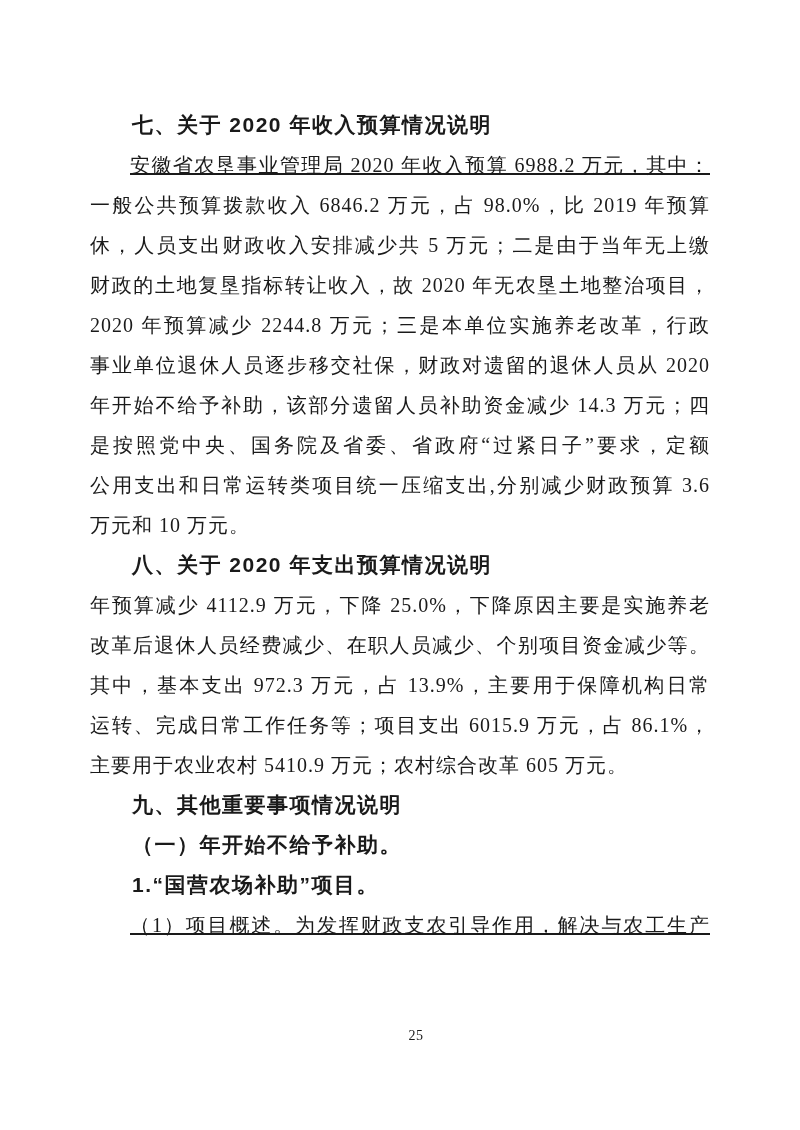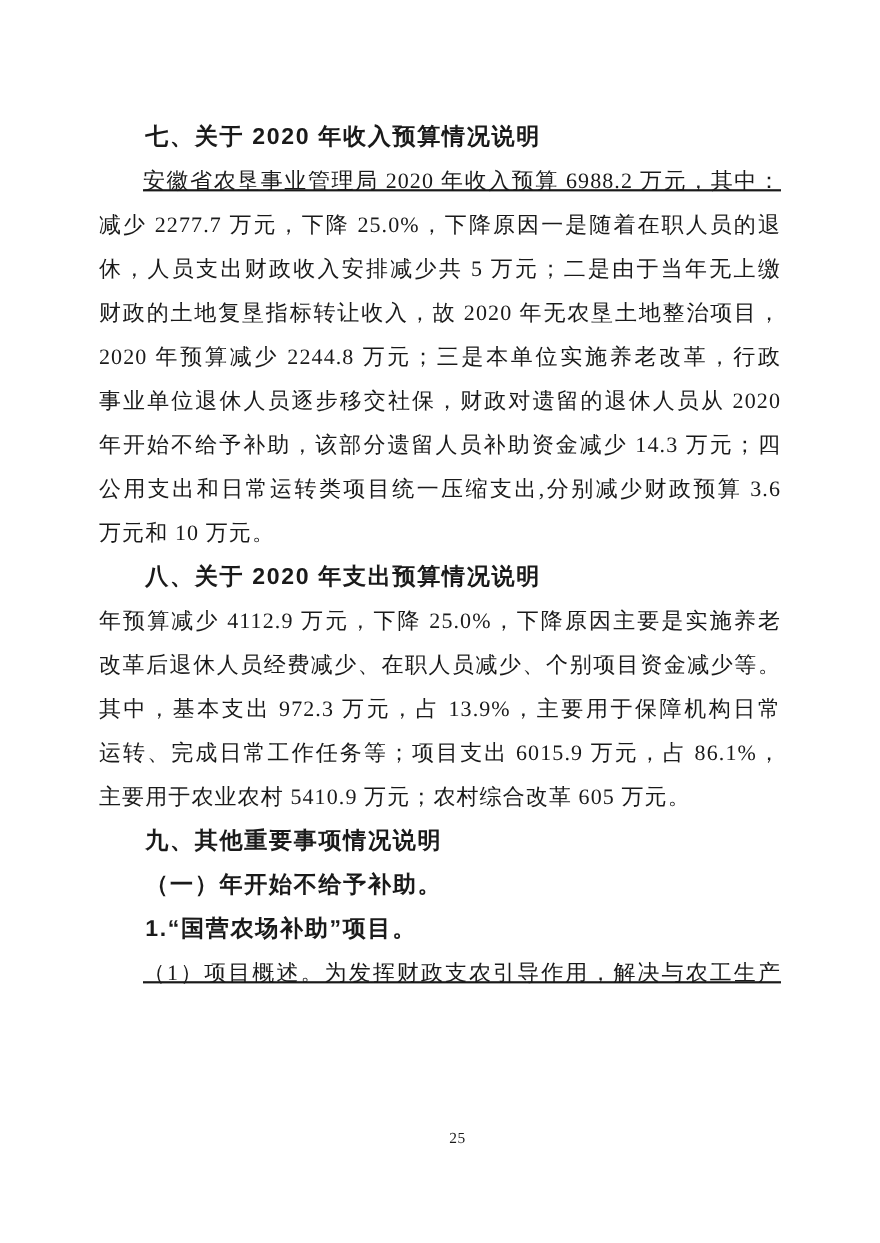--- a/index.html
+++ b/index.html
@@ -54,26 +54,27 @@
 </style>
 </head>
 <body>
 
 <div class="page">
   <div class="content">
 
     <div class="ln h">七、关于 2020 年收入预算情况说明</div>
 
     <div class="ln fill ind">安徽省农垦事业管理局 2020 年收入预算 6988.2 万元，其中：</div>
-    <div class="ln fill">减少 2277.7 万元，下降 25.0%，下降原因一是随着在职人员的退</div>
+    <div class="ln fill">一般公共预算拨款收入 6846.2 万元，占 98.0%，比 2019 年预算</div>
     <div class="ln fill">休，人员支出财政收入安排减少共 5 万元；二是由于当年无上缴</div>
     <div class="ln fill">财政的土地复垦指标转让收入，故 2020 年无农垦土地整治项目，</div>
     <div class="ln fill">2020 年预算减少 2244.8 万元；三是本单位实施养老改革，行政</div>
     <div class="ln fill">事业单位退休人员逐步移交社保，财政对遗留的退休人员从 2020</div>
     <div class="ln fill">年开始不给予补助，该部分遗留人员补助资金减少 14.3 万元；四</div>
+    <div class="ln fill">是按照党中央、国务院及省委、省政府“过紧日子”要求，定额</div>
     <div class="ln fill">公用支出和日常运转类项目统一压缩支出,分别减少财政预算 3.6</div>
     <div class="ln">万元和 10 万元。</div>
 
     <div class="ln h">八、关于 2020 年支出预算情况说明</div>
 
     <div class="ln fill">年预算减少 4112.9 万元，下降 25.0%，下降原因主要是实施养老</div>
     <div class="ln fill">改革后退休人员经费减少、在职人员减少、个别项目资金减少等。</div>
     <div class="ln fill">其中，基本支出 972.3 万元，占 13.9%，主要用于保障机构日常</div>
     <div class="ln fill">运转、完成日常工作任务等；项目支出 6015.9 万元，占 86.1%，</div>
     <div class="ln">主要用于农业农村 5410.9 万元；农村综合改革 605 万元。</div>

